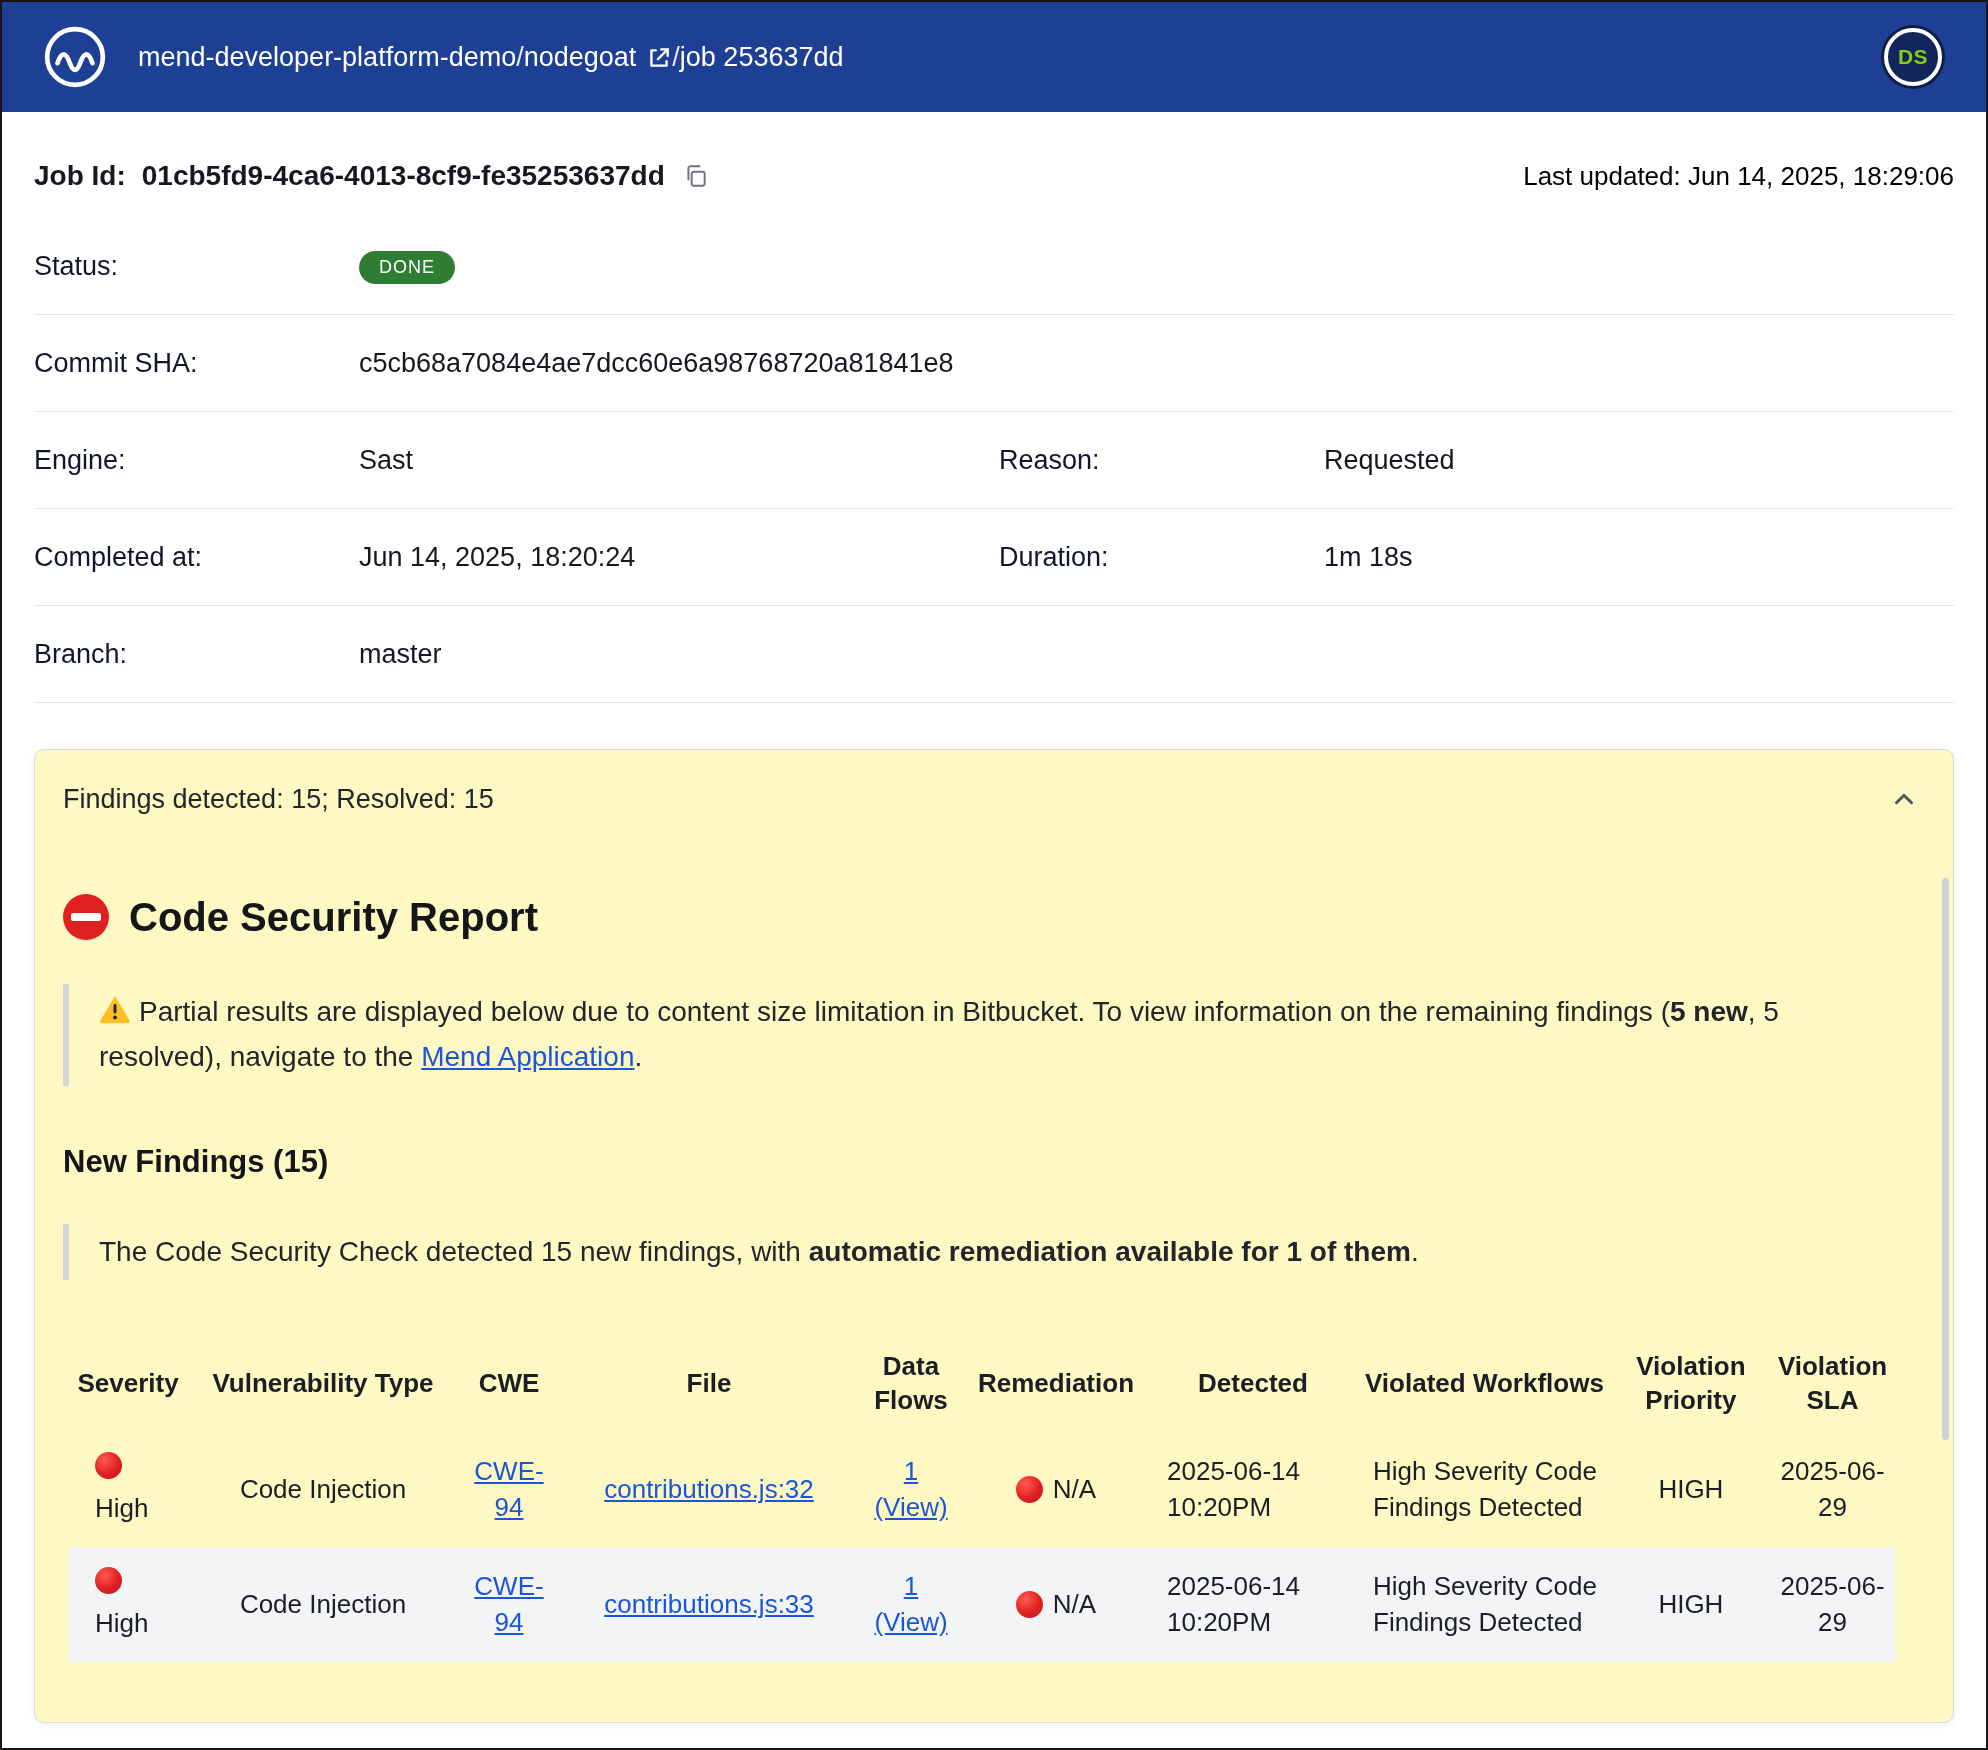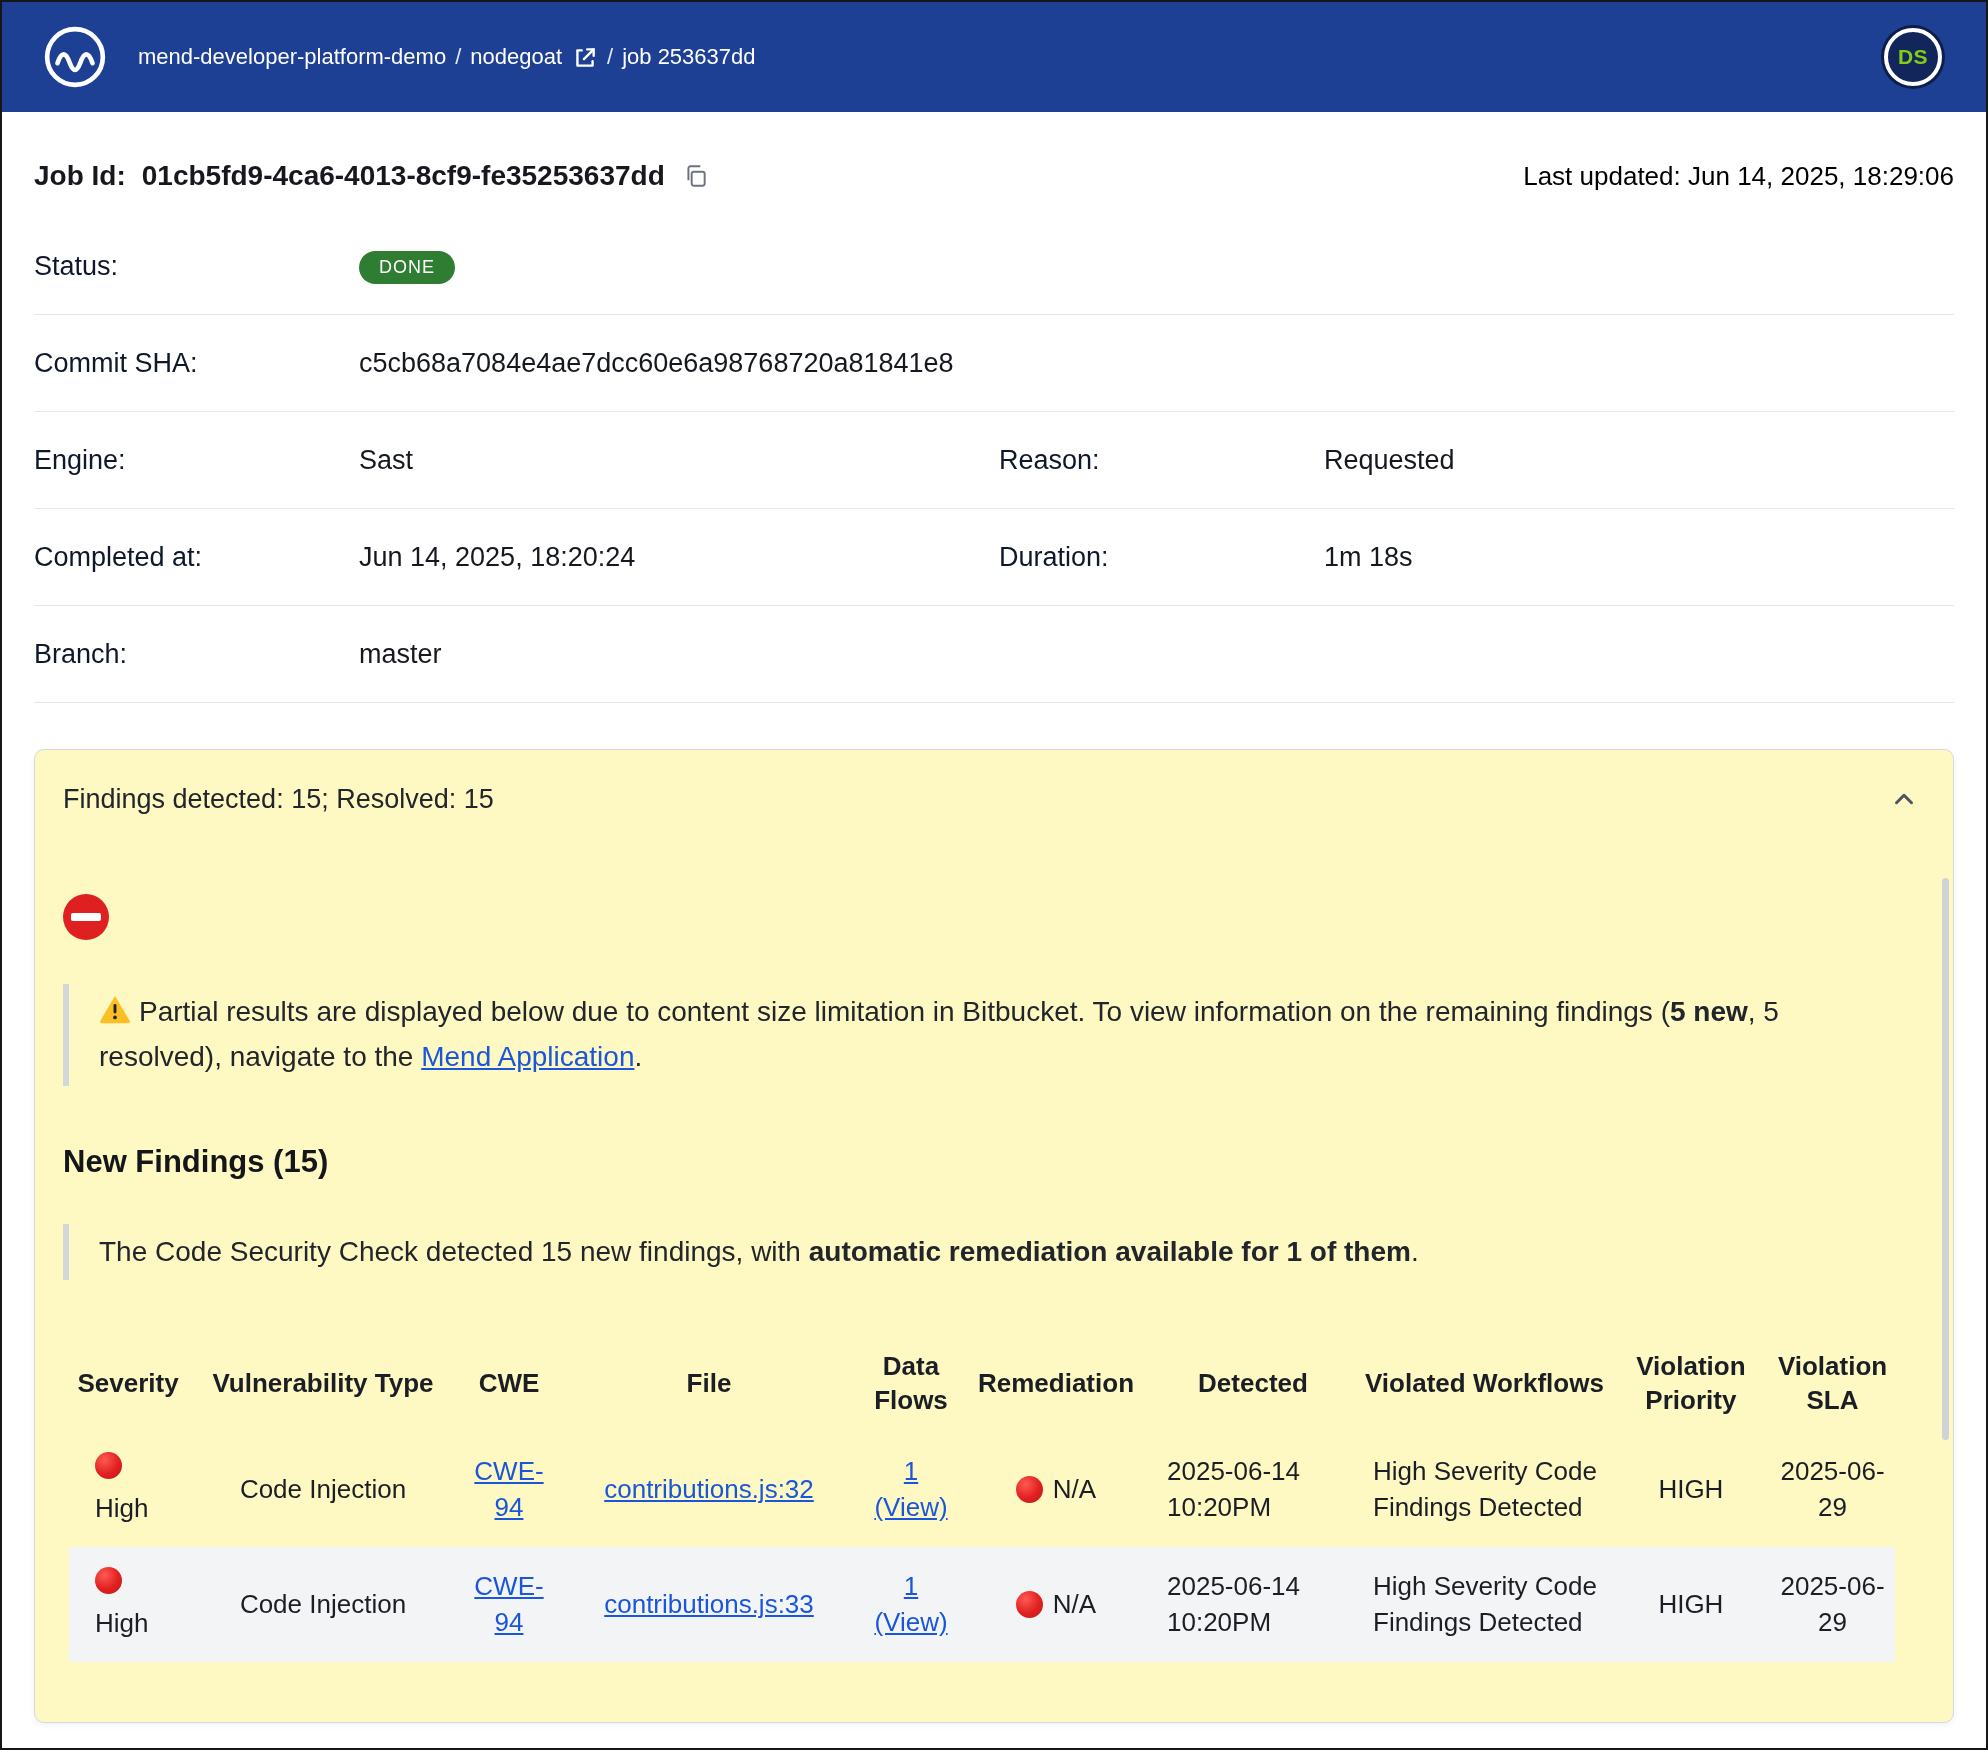--- a/index.html
+++ b/index.html
@@ -2,21 +2,21 @@
 <html><head>
 <meta charset="utf-8">
 <style>
   * { margin:0; padding:0; box-sizing:border-box; }
   html,body { background:#ffffff; font-family:"Liberation Sans", sans-serif; }
   .page { width:1988px; height:1750px; border:2px solid #161616; overflow:hidden; background:#fff; position:relative; }
 
   
   .navbar { height:110px; background:#1e4094; display:flex; align-items:center; padding:0 44px 0 40px; }
   .logo { width:66px; height:66px; display:inline-flex; }
-  .breadcrumb { display:flex; align-items:center; gap:9px; margin-left:30px; font-size:22px; color:#fff; }
+  .breadcrumb { display:flex; align-items:center; gap:0; margin-left:30px; font-size:27px; color:#fff; }
   .crumb { color:#fff; text-decoration:none; display:inline-flex; align-items:center; gap:10px; }
   .sep { color:#e3e8f5; }
   .ext-icon { display:inline-flex; margin-top:2px; }
   .avatar { margin-left:auto; width:58px; height:58px; border-radius:50%; background:#13265c;
             border:4px solid #ffffff; box-shadow:0 0 0 3px #0e1d49; color:#84cc16; font-weight:bold;
             font-size:21px; display:flex; align-items:center; justify-content:center; letter-spacing:0.5px; cursor:pointer; }
 
   
   .job-head { display:flex; justify-content:space-between; align-items:center; padding:48px 32px 26px 32px; }
   .job-id { font-size:28px; font-weight:bold; color:#16181d; display:flex; align-items:center; gap:16px; }
@@ -155,20 +155,21 @@
           <polyline points="6,15 12,9 18,15"></polyline>
         </svg>
       </button>
     </div>
     <div class="card-scrollbar"></div>
 
     <div class="report-body">
 
       <h1 class="report-title">
         <span class="no-entry-icon"></span>
+        <span>Code Security Report</span>
       </h1>
 
       <blockquote class="quote">
         <span class="warn-icon">
           <svg viewBox="0 0 24 24" width="32" height="32">
             <path d="M12 2.2 L23 20.8 a1.2 1.2 0 0 1 -1 1.8 H2 a1.2 1.2 0 0 1 -1 -1.8 Z" fill="#fbbf24"></path>
             <rect x="10.9" y="8.2" width="2.2" height="7.2" rx="1.1" fill="#20252d"></rect>
             <circle cx="12" cy="18.3" r="1.4" fill="#20252d"></circle>
           </svg>
         </span><span>Partial results are displayed below due to content size limitation in Bitbucket. To view information on the remaining findings (</span><span class="bold">5 new</span><span>, 5 resolved), navigate to the </span><a href="#">Mend Application</a><span>.</span>

